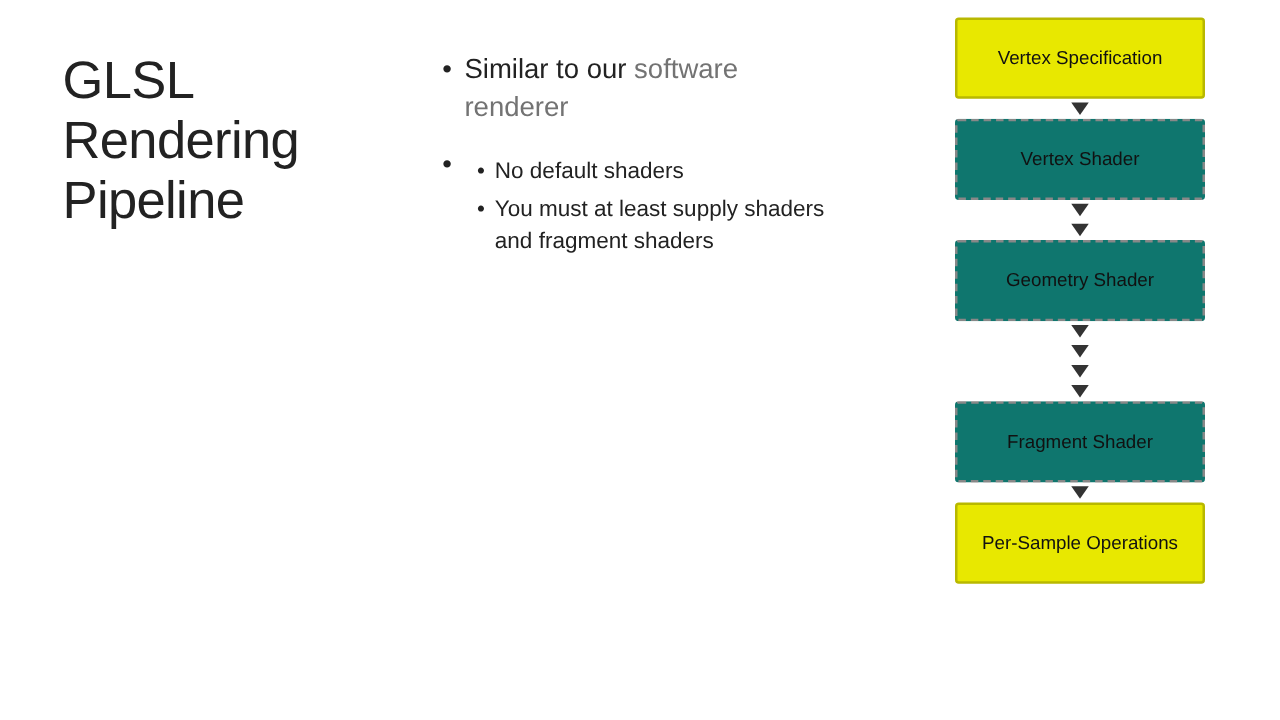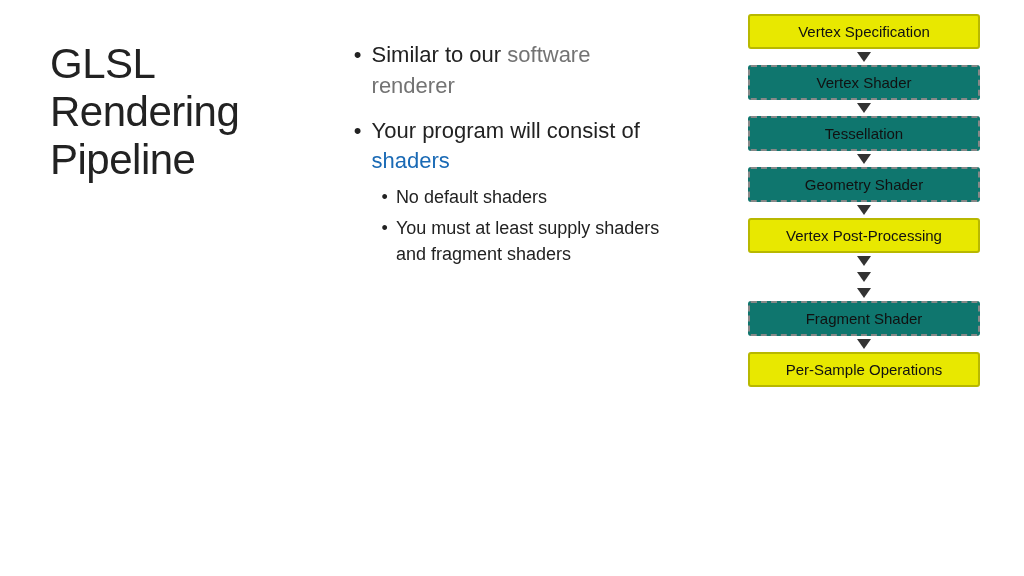--- a/index.html
+++ b/index.html
@@ -80,22 +80,22 @@
     }
 
     .pipeline-container {
       display: flex;
       flex-direction: column;
       align-items: center;
       width: 240px;
     }
 
     .pipeline-box {
-      width: 232px;
-      padding: 7px 12px;
+      width: 200px;
+      padding: 22px 12px;
       text-align: center;
       font-size: 15px;
       font-weight: 400;
       color: #111;
       border-radius: 3px;
     }
 
     .box-solid {
       background: #e8e800;
       border: 2px solid #b8b800;
@@ -124,23 +124,20 @@
   <ul class="bullet-list">
     <li class="bullet-item">
       <span class="dot">•</span>
       <span>
         <span>Similar to our </span><span class="text-red">software renderer</span>
       </span>
     </li>
     <li class="bullet-item">
       <span class="dot">•</span>
       <div>
-        <div>
-          <span>Your program will consist of </span><span class="text-blue">shaders</span>
-        </div>
         <div class="bullet-sub">
           <div class="sub-item">
             <span>•</span>
             <span>No default shaders</span>
           </div>
           <div class="sub-item">
             <span>•</span>
             <span>You must at least supply shaders and fragment shaders</span>
           </div>
         </div>
@@ -148,25 +145,23 @@
     </li>
   </ul>
 </div>
 
 <div class="right-panel">
   <div class="pipeline-container" id="pipeline-container">
   <div class="pipeline-box box-solid">Vertex Specification</div>
       <div class="arrow"></div>
       <div class="pipeline-box box-dashed">Vertex Shader</div>
       <div class="arrow"></div>
-      <div class="pipeline-box box-dashed">Tessellation</div>
       <div class="arrow"></div>
       <div class="pipeline-box box-dashed">Geometry Shader</div>
       <div class="arrow"></div>
-      <div class="pipeline-box box-solid">Vertex Post-Processing</div>
       <div class="arrow"></div>
       <div class="arrow"></div>
       <div class="arrow"></div>
       <div class="pipeline-box box-dashed">Fragment Shader</div>
       <div class="arrow"></div>
       <div class="pipeline-box box-solid">Per-Sample Operations</div>
     </div>
 </div>
 
 </body></html>

